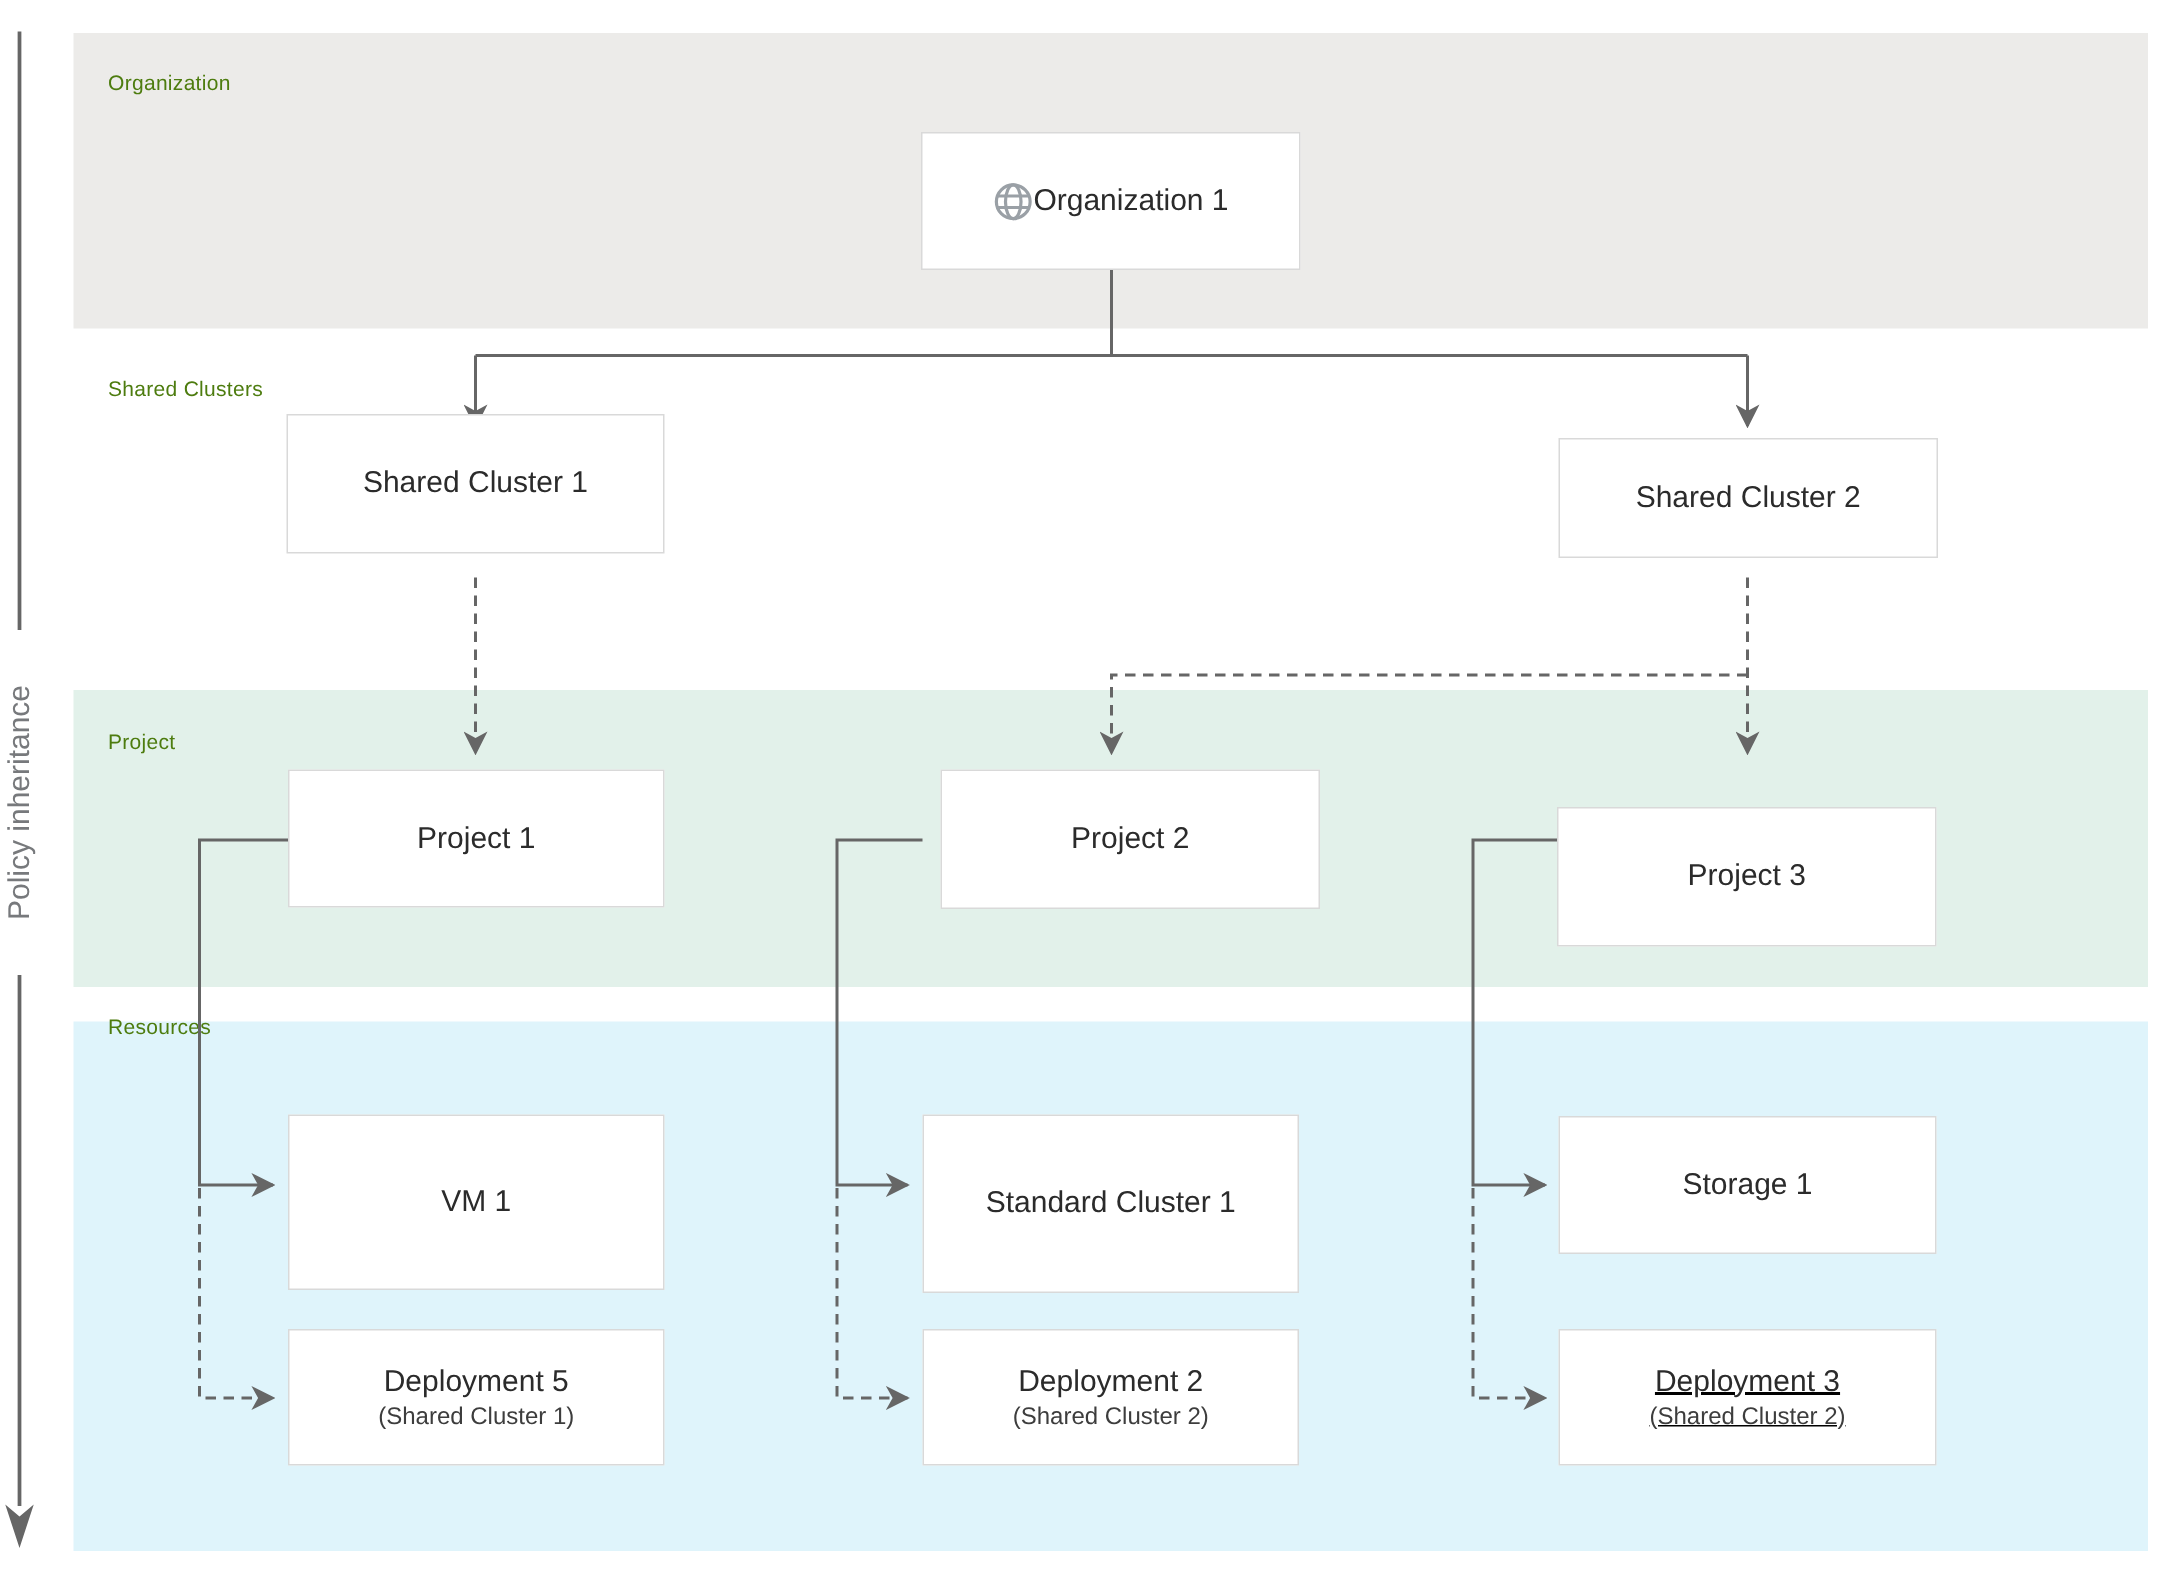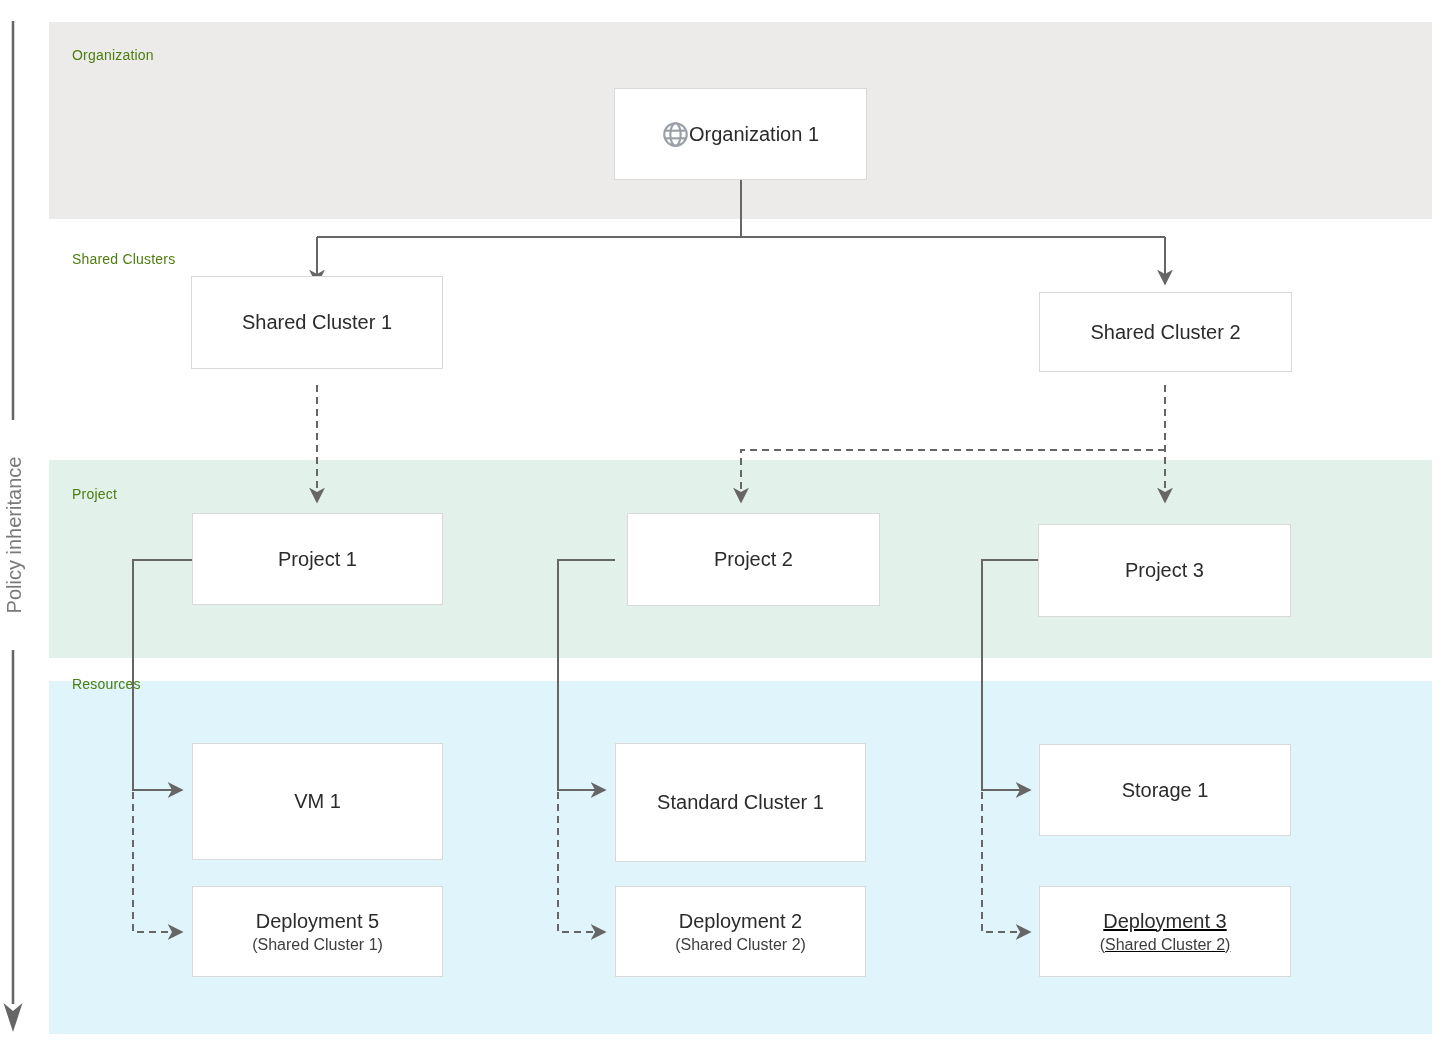--- a/index.html
+++ b/index.html
@@ -148,21 +148,21 @@
   </div>
 
   <div class="node" style="left:192px; top:513px; width:251px; height:92px;">
     <span class="node-label">Project 1</span>
   </div>
 
   <div class="node" style="left:615px; top:513px; width:253px; height:93px;margin-left:12px;">
     <span class="node-label">Project 2</span>
   </div>
 
-  <div class="node" style="left:1038px; top:524px; width:253px; height:93px;">
+  <div class="node" style="left:1038px; top:538px; width:253px; height:93px;">
     <span class="node-label">Project 3</span>
   </div>
 
   <div class="node" style="left:192px; top:743px; width:251px; height:117px;">
     <span class="node-label">VM 1</span>
   </div>
 
   <div class="node" style="left:615px; top:743px; width:251px; height:119px;">
     <span class="node-label">Standard Cluster 1</span>
   </div>

